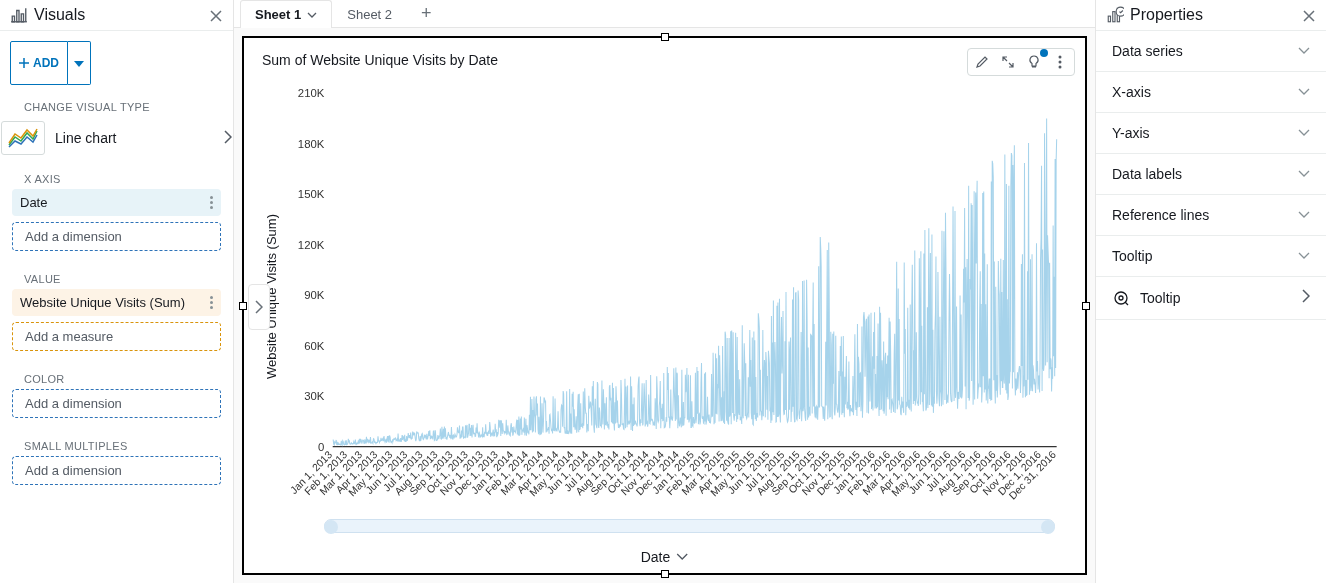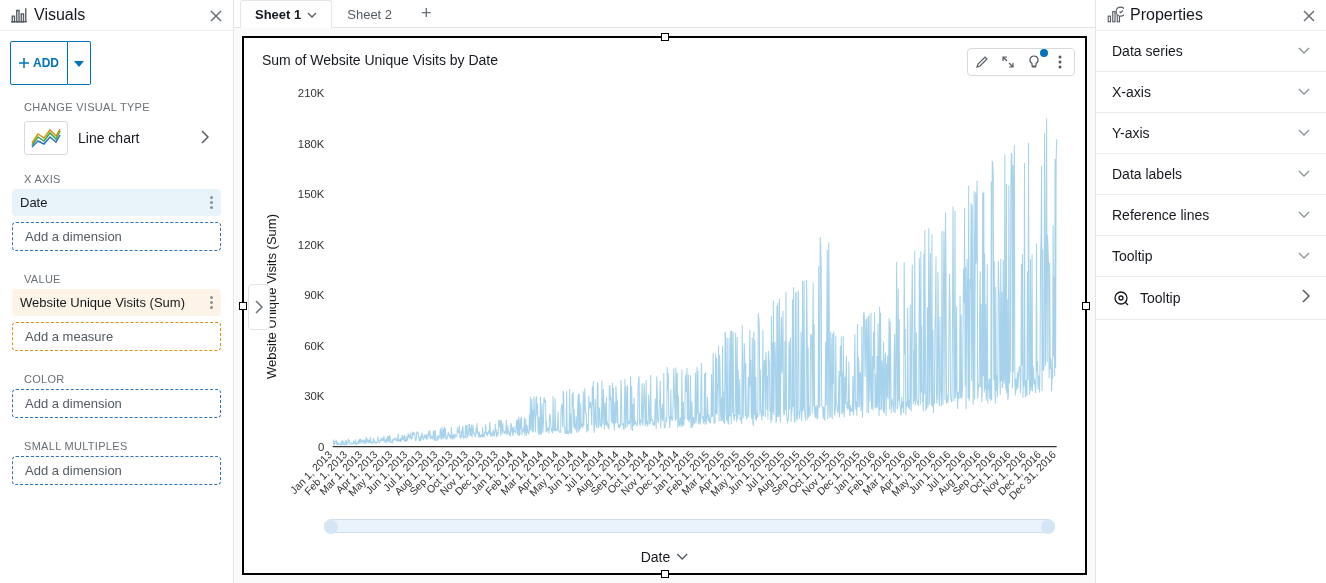--- a/index.html
+++ b/index.html
@@ -8,21 +8,21 @@
 
   
   .visuals-panel { width: 234px; border-right: 1px solid #e5e5e5; display: flex; flex-direction: column; background: #fff;}
   .panel-header { display: flex; align-items: center; padding: 6px 10px; border-bottom: 1px solid #eaeded; }
   .panel-header .title { font-size: 16px; font-weight: 400; flex: 1; display:flex; align-items:center; gap:6px;}
   .close-x { color:#545b64; cursor:pointer; }
   .add-btn-group { display:flex; margin:10px; }
   .add-btn { border:1px solid #0073bb; color:#0073bb; background:#fff; font-size:12px; font-weight:700; padding:14px 8px; border-radius:2px 0 0 2px; display:flex; align-items:center; gap:4px; cursor:pointer;}
   .add-caret { border:1px solid #0073bb; border-left:none; color:#0073bb; background:#fff; padding:3px 6px; border-radius:0 2px 2px 0; cursor:pointer;}
   .sec-label { color:#687078; font-size:11px; letter-spacing:.3px; padding: 6px 24px 4px; text-transform:uppercase;}
-  .chart-type-row { display:flex; align-items:center; gap:10px; padding:4px 24px 12px; cursor:pointer;}
+  .chart-type-row { display:flex; align-items:center; gap:10px; padding:4px 1px 12px; cursor:pointer;}
   .chart-type-thumb { width:44px; height:34px; border:1px solid #d5dbdb; border-radius:3px; display:flex; align-items:center; justify-content:center;}
   .chart-type-row .lbl { flex:1; font-size:14px;}
   .chev { color:#545b64; }
   .field-section { padding: 0 12px 10px; }
   .pill { border-radius:4px; padding:6px 8px; font-size:13px; display:flex; align-items:center; justify-content:space-between; margin-bottom:6px;}
   .pill .dots { color:#687078; font-size:14px; letter-spacing:0; line-height:4px; display:flex; flex-direction:column; gap:2px;}
   .pill .dots span{display:block;width:3px;height:3px;background:#879196;border-radius:50%;}
   .pill-date { background:#e7f3f8; color:#16191f;}
   .pill-value { background:#fdf3e6; color:#16191f;}
   .pill-placeholder { border:1.5px dashed; background:#fff; color:#545b64; cursor:pointer;padding-left:12px;}

